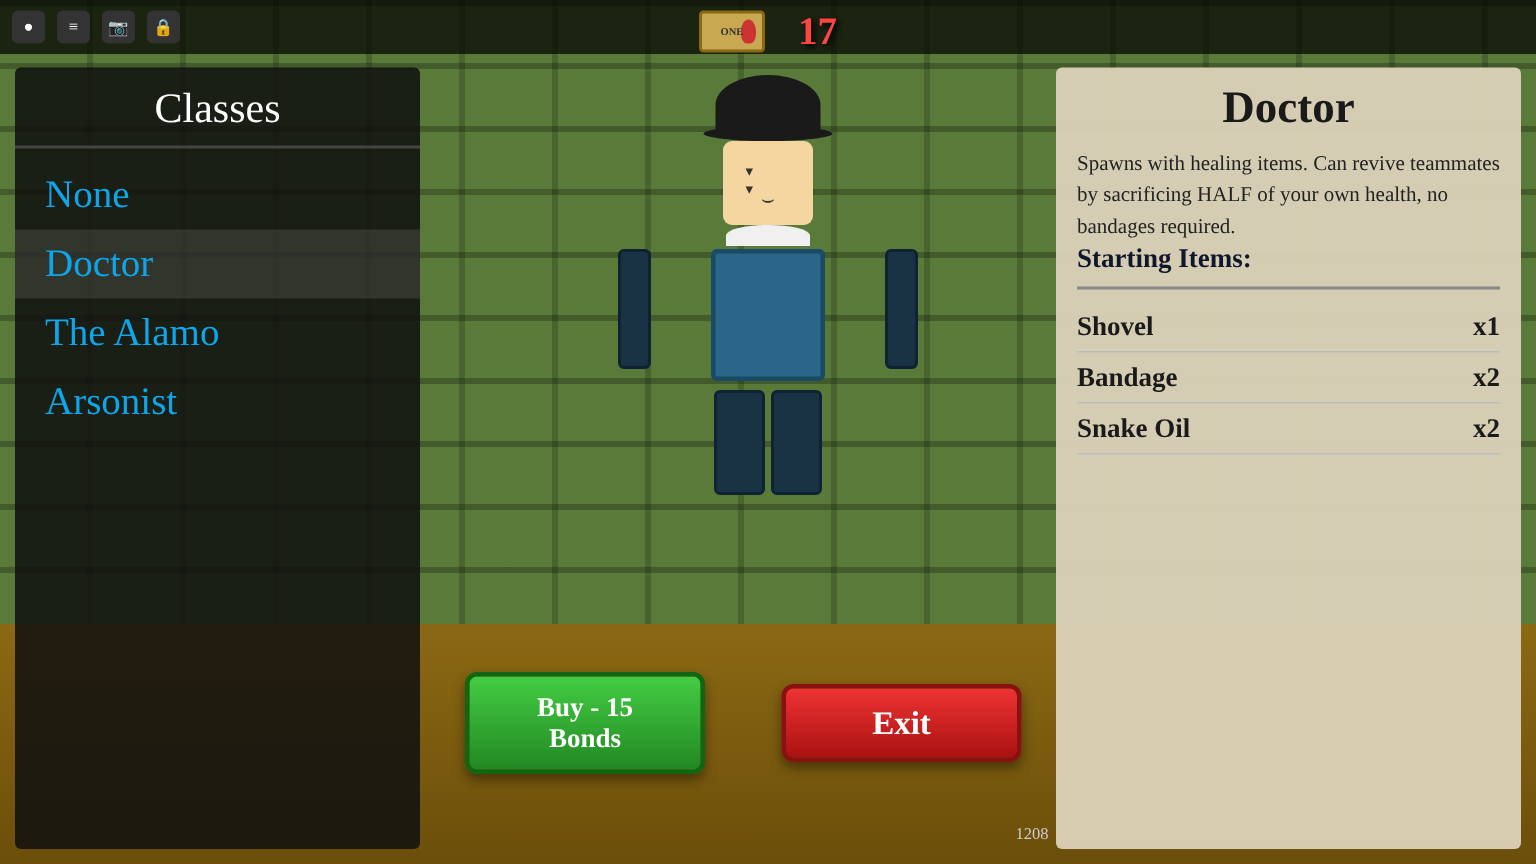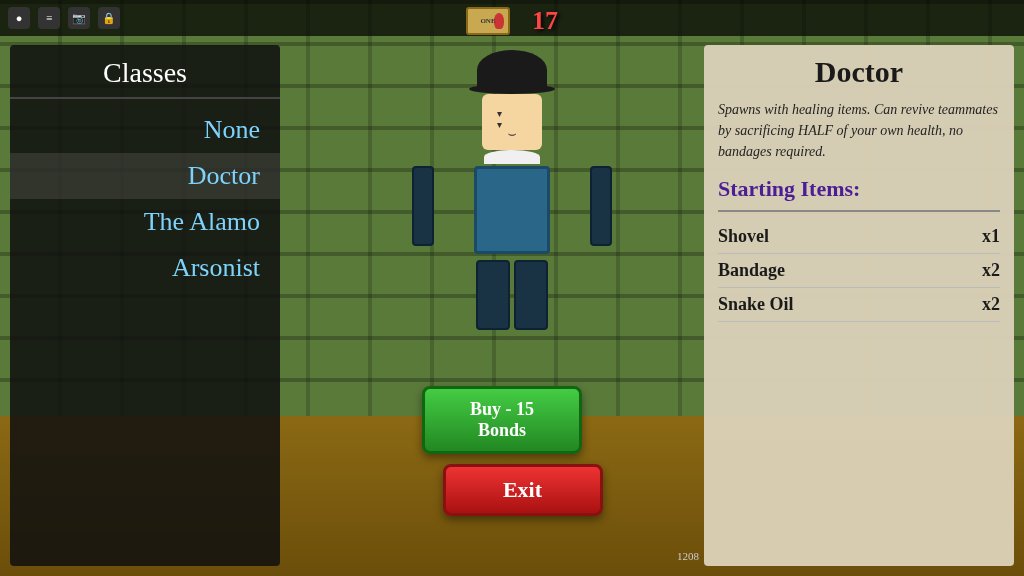--- a/index.html
+++ b/index.html
@@ -127,26 +127,25 @@
       padding: 12px 0 8px;
       border-bottom: 2px solid #444;
     }
 
     .class-list {
       padding: 8px 0;
     }
 
     .class-item {
       padding: 8px 20px;
-      color: #7dd3fc;
+      color: #0ea5e9;
       font-size: 26px;
       font-family: 'Georgia', serif;
       cursor: pointer;
       transition: background 0.1s;
-      text-align: right;
     }
 
     .class-item:hover, .class-item.active {
       background: rgba(255,255,255,0.1);
     }
 
     
     .right-panel {
       position: absolute;
       top: 45px;
@@ -164,30 +163,28 @@
       color: #1a1a1a;
       font-size: 30px;
       font-family: 'Georgia', serif;
       font-weight: bold;
       margin-bottom: 10px;
     }
 
     .description-text {
       color: #222;
       font-size: 14px;
-      font-style: italic;
       line-height: 1.5;
-      margin-bottom: 14px;
       font-family: 'Georgia', serif;
     }
 
     .starting-items-title {
-      font-size: 22px;
-      font-weight: bold;
-      color: #4c1d95;
+      font-size: 18px;
+      font-weight: bold;
+      color: #0f172a;
       margin-bottom: 8px;
       font-family: 'Georgia', serif;
     }
 
     .divider {
       border: none;
       border-top: 2px solid #888;
       margin: 4px 0 8px;
     }
 
@@ -406,21 +403,21 @@
     <div class="char-torso" style="width:76px;height:88px;"></div>
     <div class="char-arm" style="width:22px;height:80px;background:#1a3344;border-radius:4px;border:2px solid #0d2233;margin-left:4px;"></div>
   </div>
 
   <div class="char-legs-wrap">
     <div class="char-leg"></div>
     <div class="char-leg"></div>
   </div>
 </div>
 
-<div style="position:absolute; bottom:60px; left:310px; right:330px; display:flex; flex-direction:column; align-items:center; gap:10px; z-index:10;">
+<div style="position:absolute; bottom:60px; left:310px; right:330px; display:flex; align-items:center; gap:10px; z-index:10;">
   <button class="buy-button">
     <span>Buy - 15</span><br>
     <span>Bonds</span>
   </button>
   <button class="exit-button">Exit</button>
 </div>
 
 <div class="bottom-right-badge">1208</div>
 
 </body></html>

